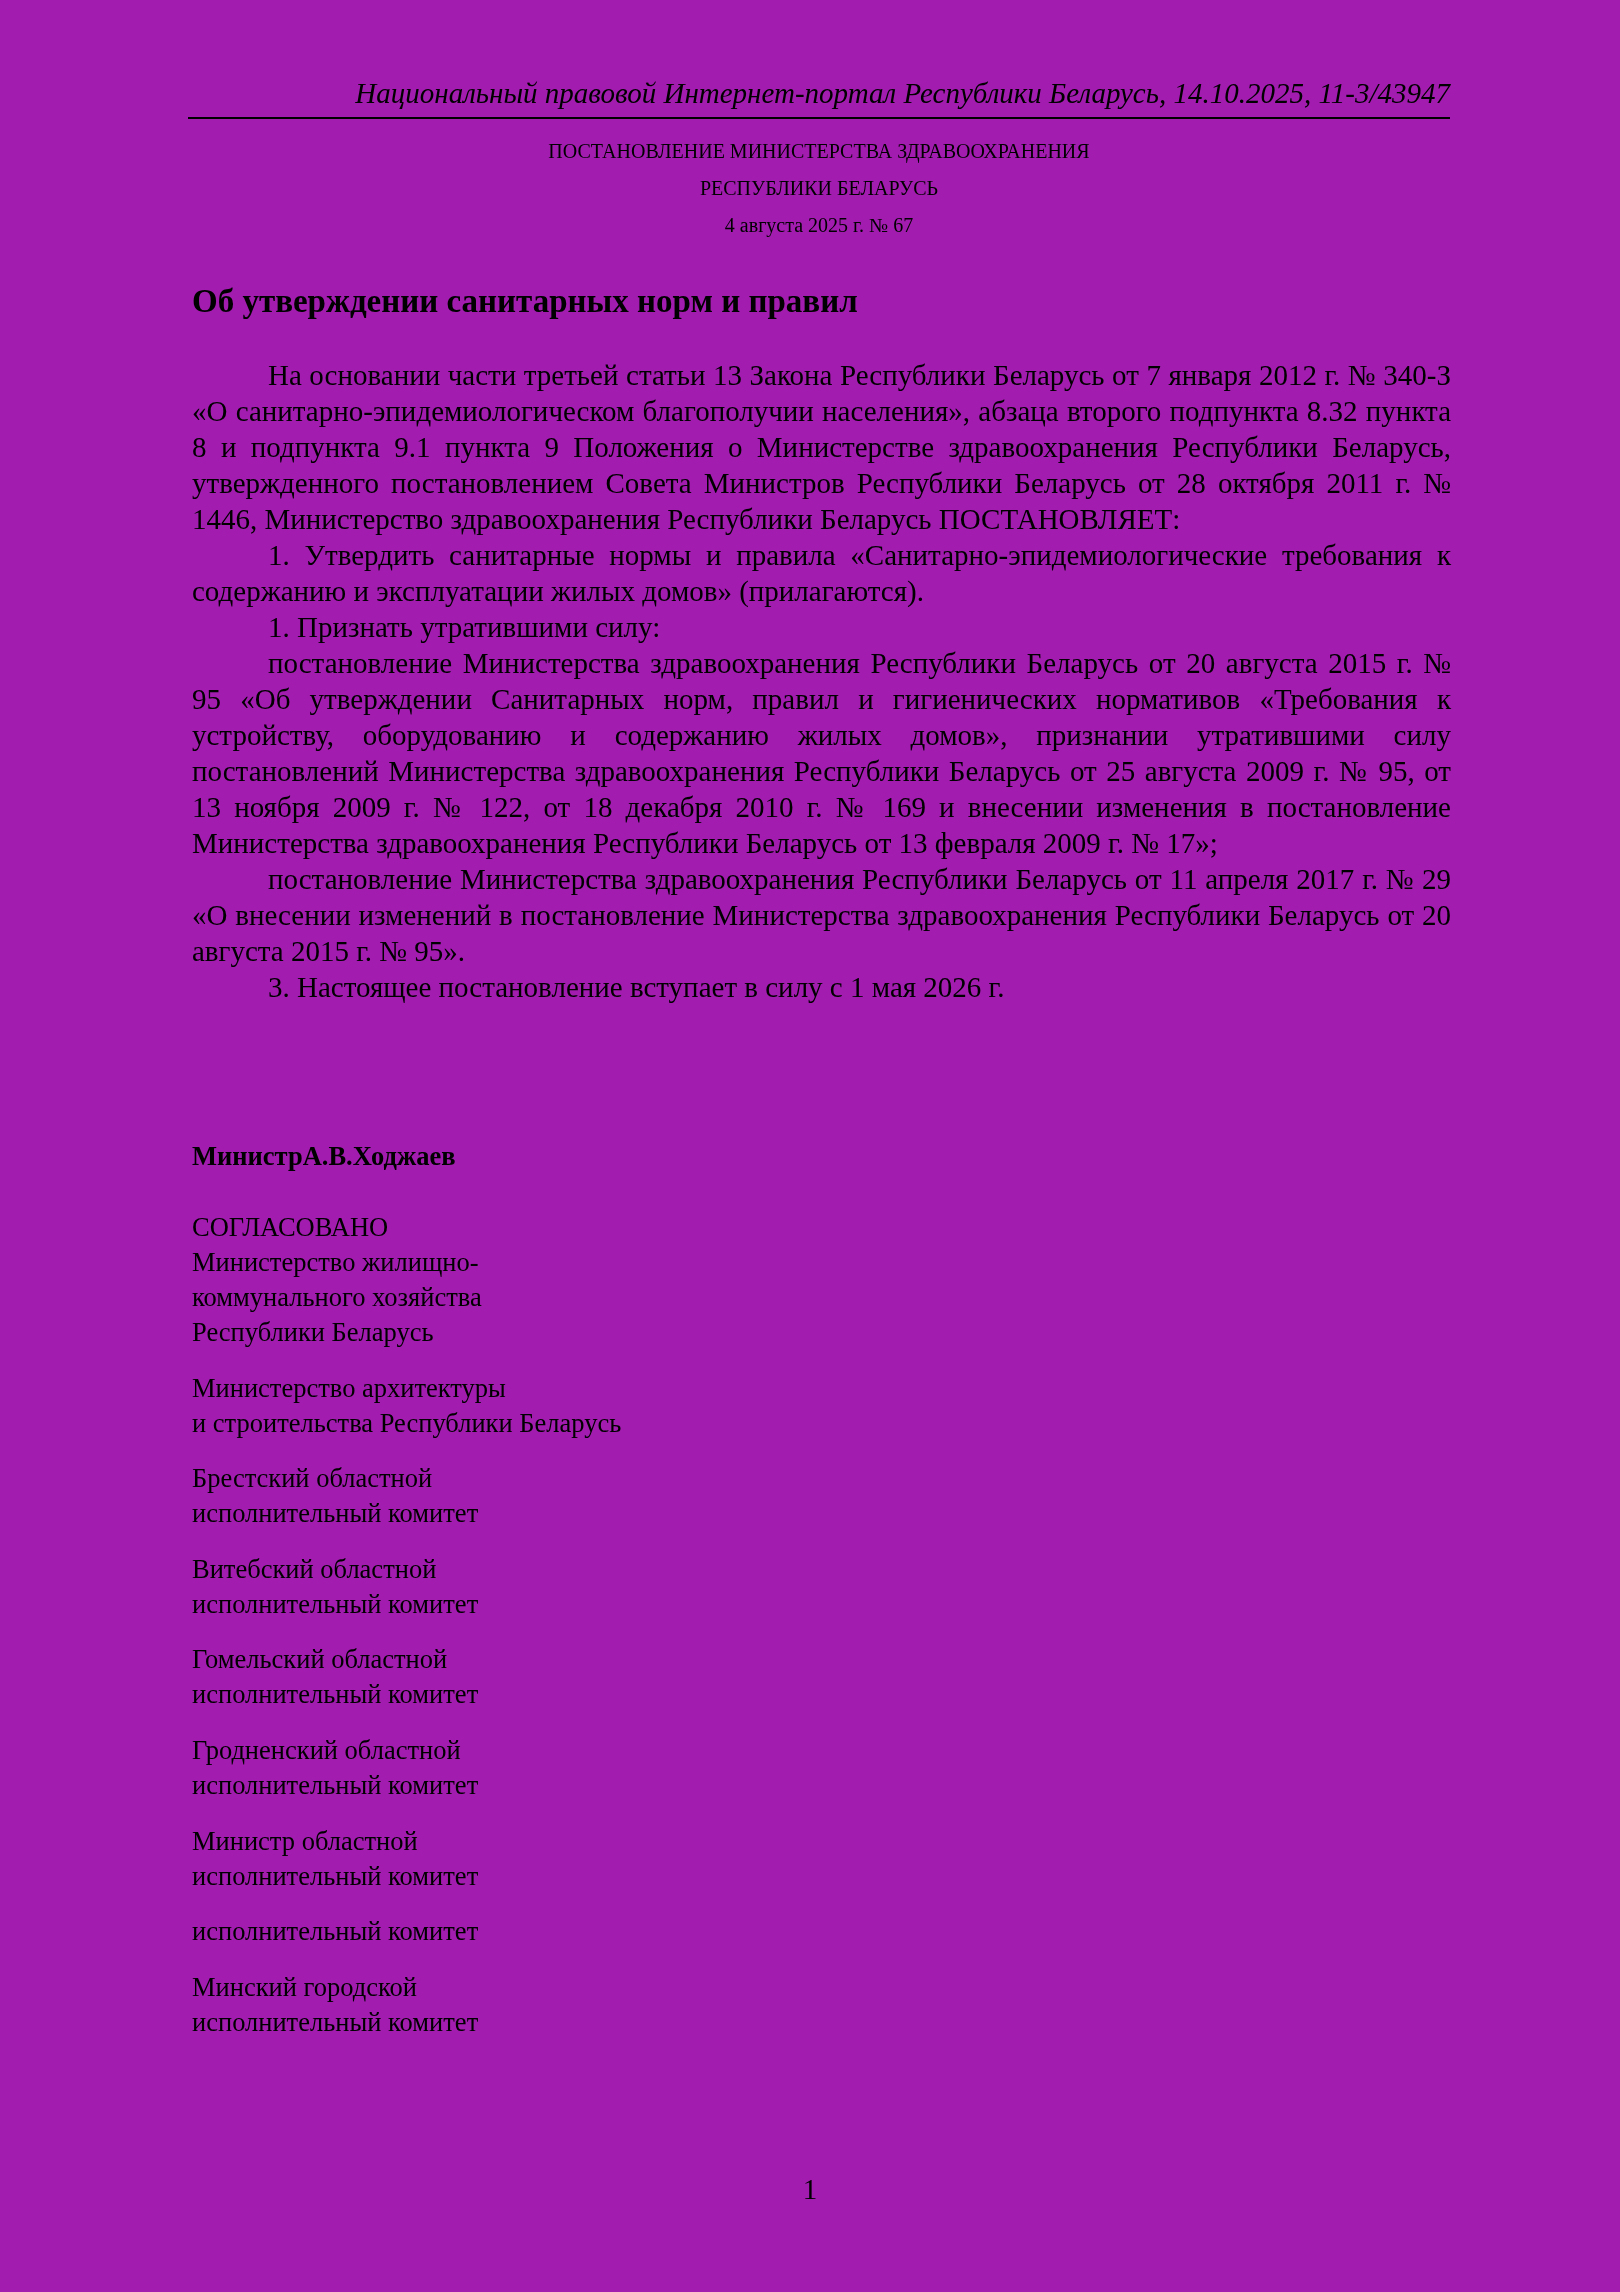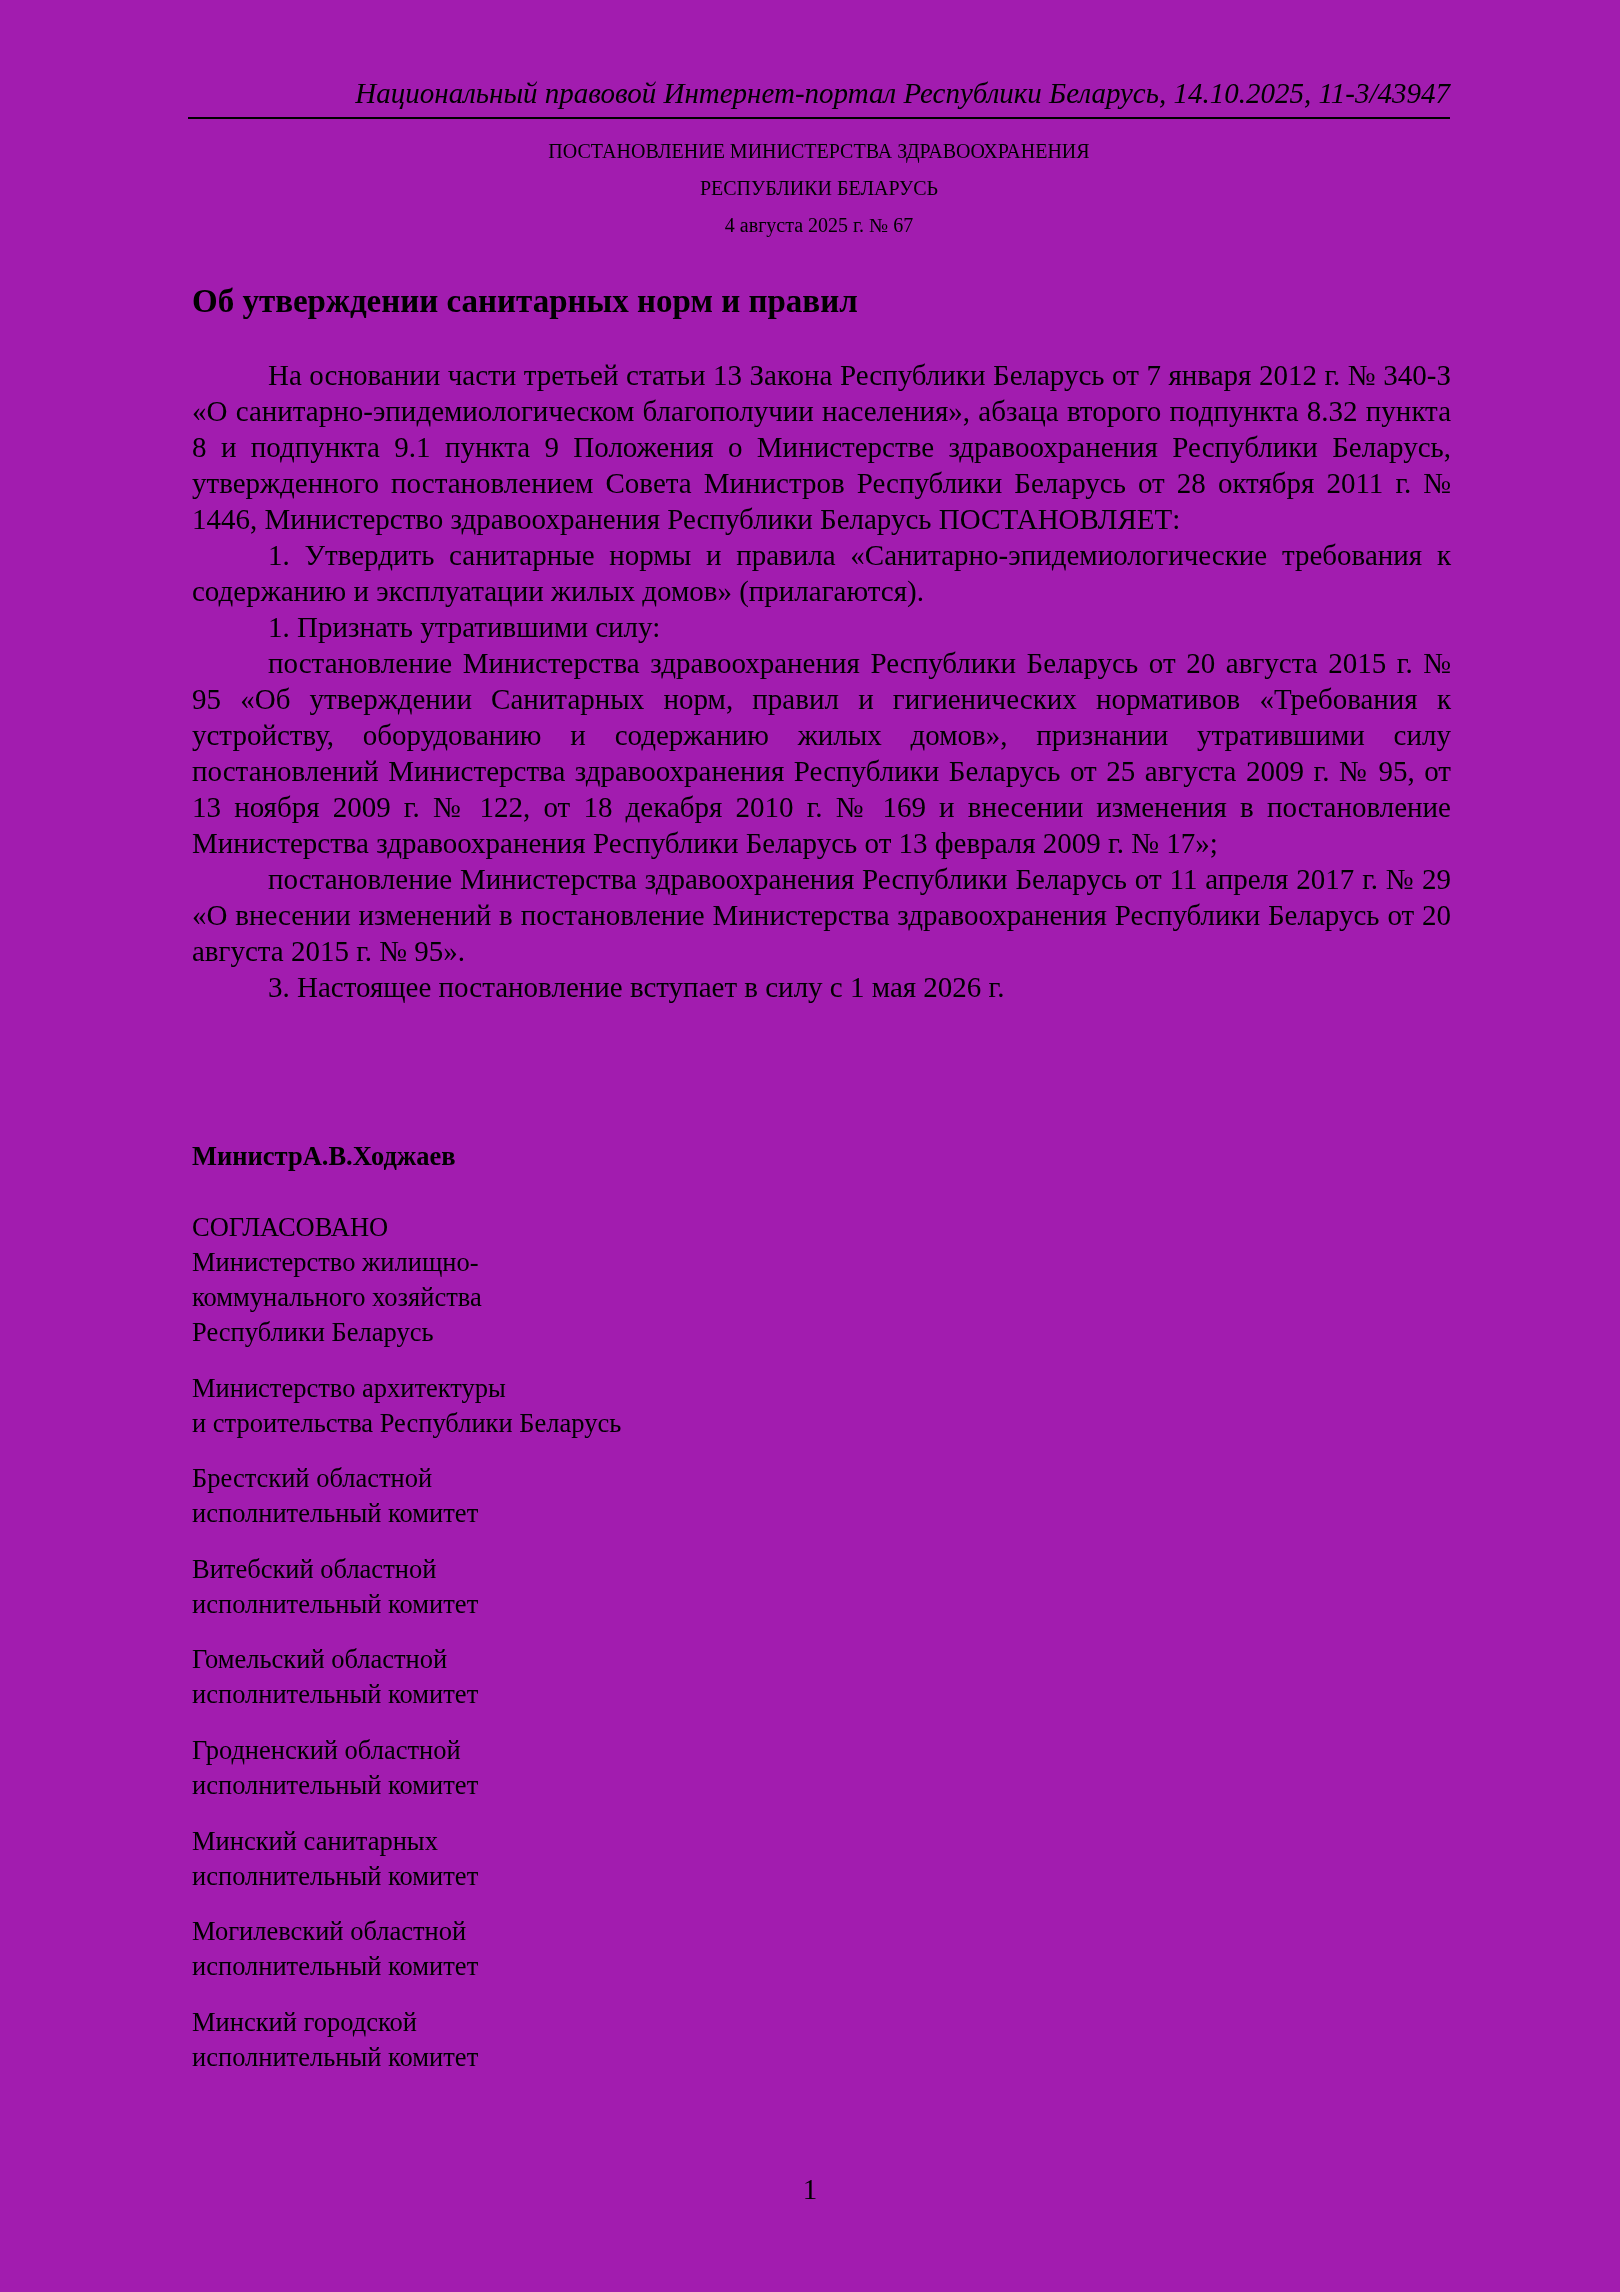--- a/index.html
+++ b/index.html
@@ -158,25 +158,24 @@
     </div>
     <div class="org">
       <div>Гомельский областной</div>
       <div>исполнительный комитет</div>
     </div>
     <div class="org">
       <div>Гродненский областной</div>
       <div>исполнительный комитет</div>
     </div>
     <div class="org">
-      <div>Минский санитарных</div>
+      <div>Министр областной</div>
       <div>исполнительный комитет</div>
     </div>
     <div class="org">
-      <div>Могилевский областной</div>
       <div>исполнительный комитет</div>
     </div>
     <div class="org">
       <div>Минский городской</div>
       <div>исполнительный комитет</div>
     </div>
   </div>
 
   <div class="page-number">1</div>
 

